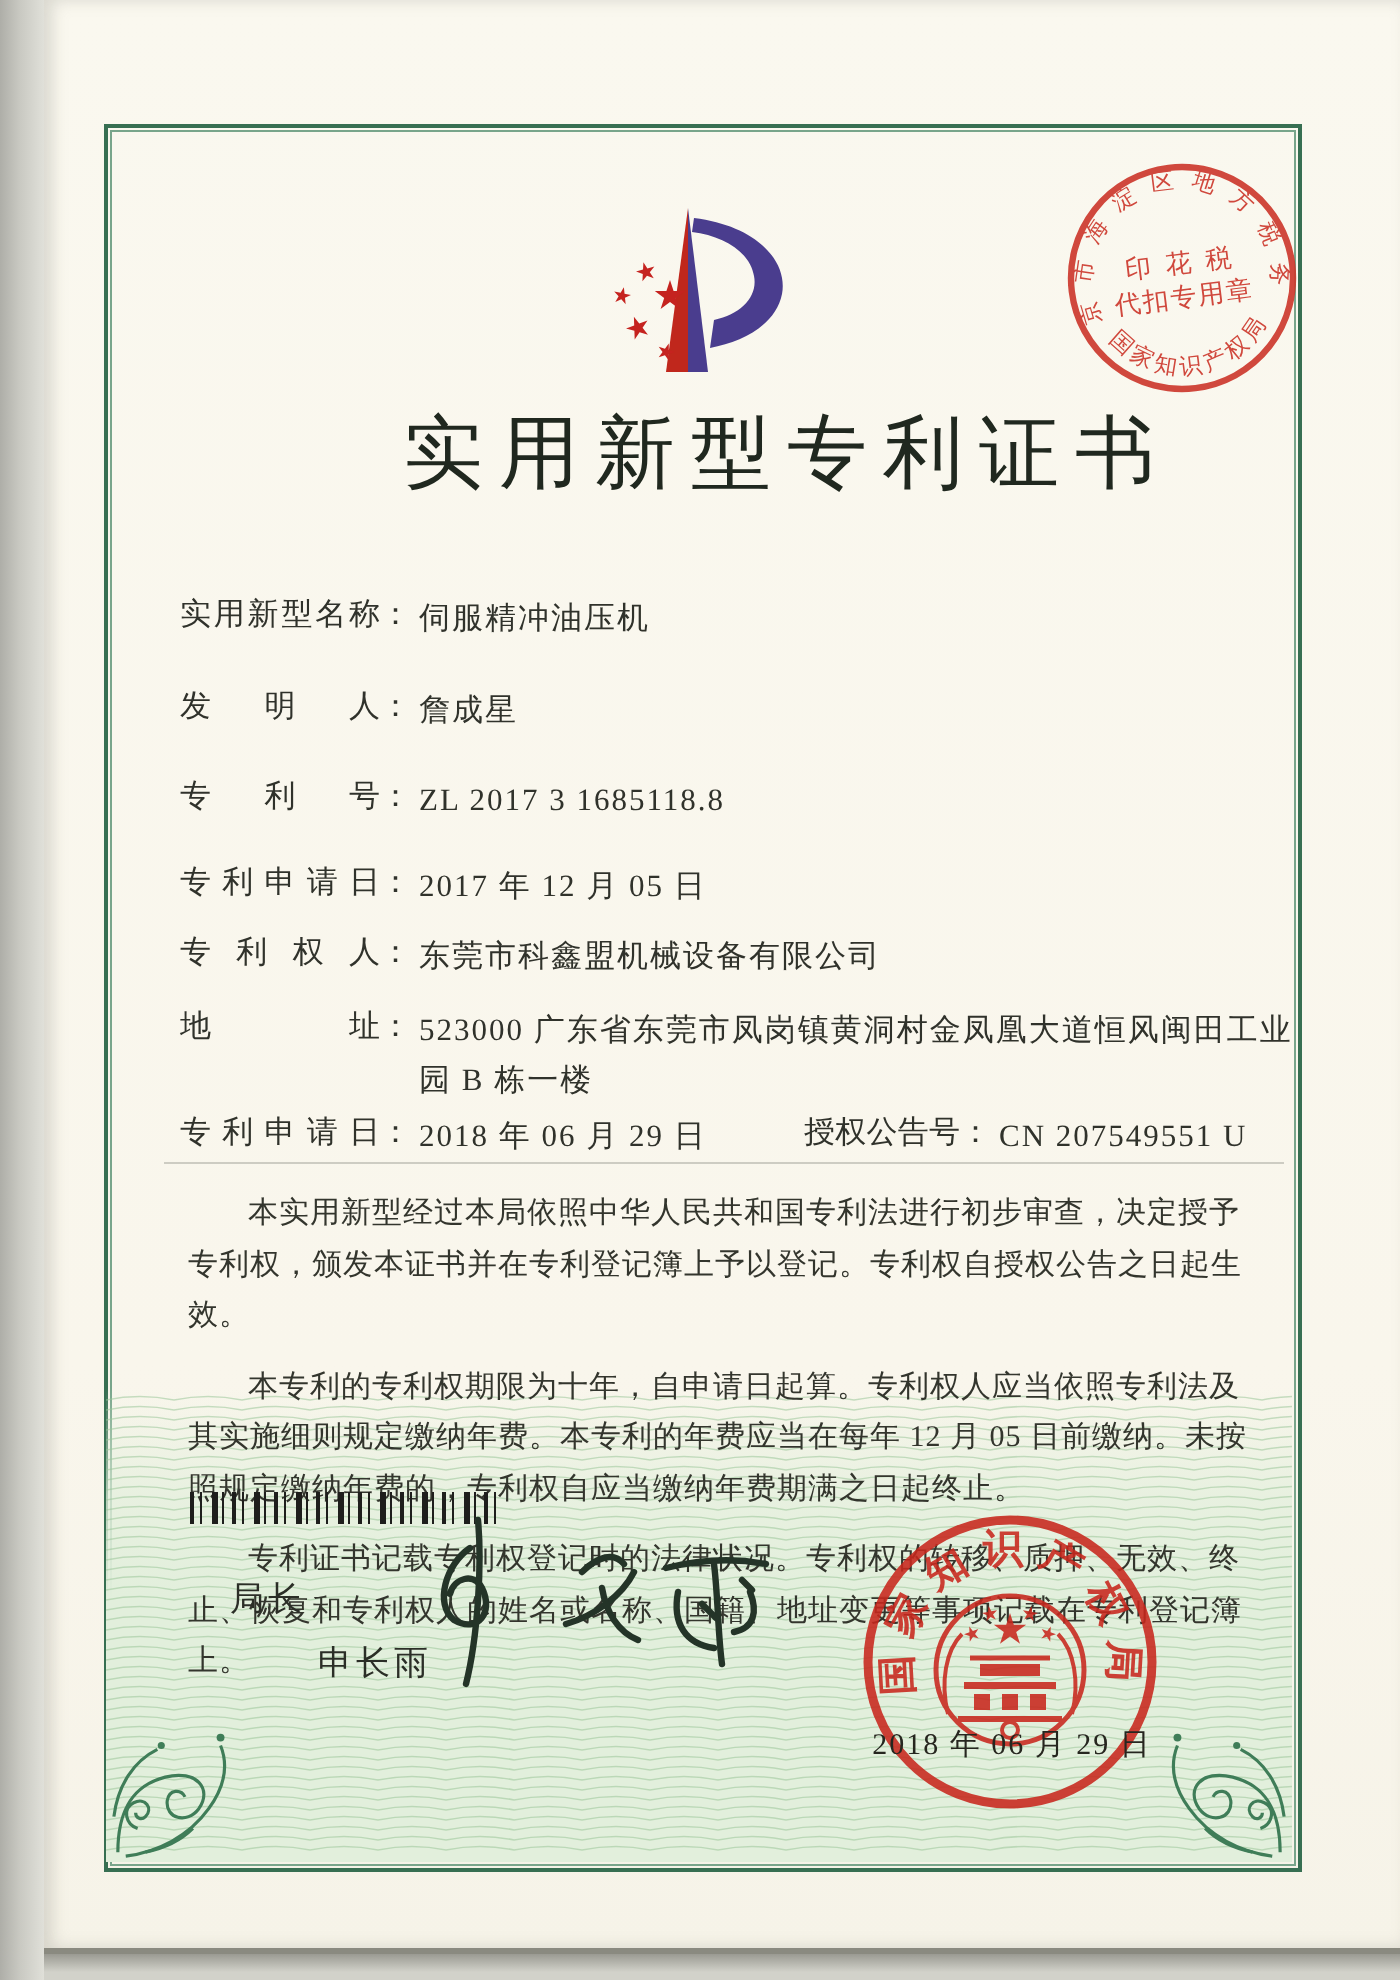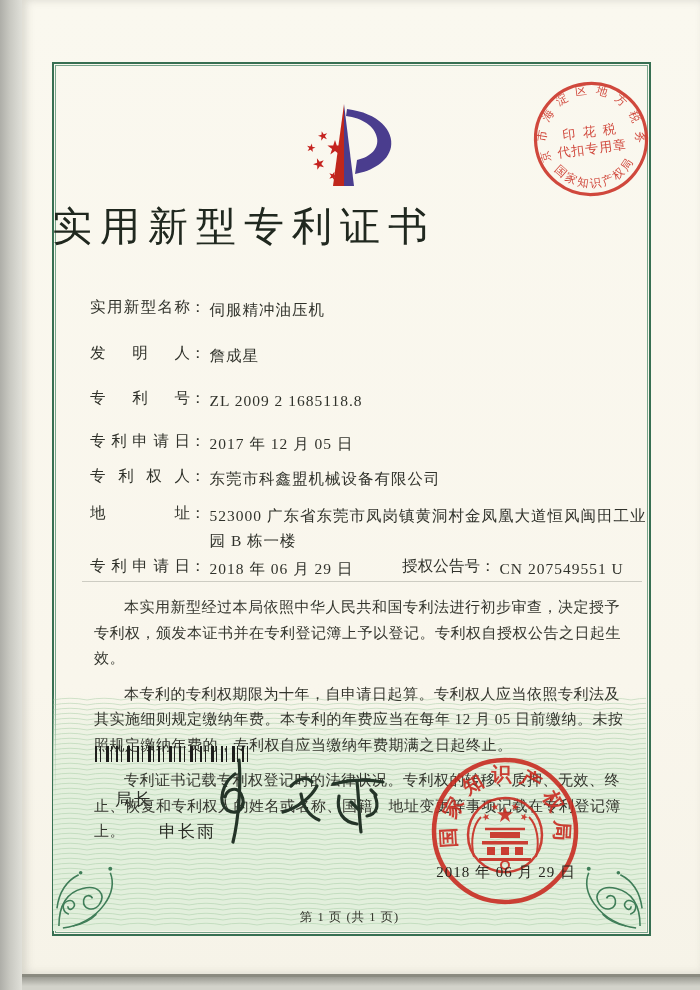--- a/index.html
+++ b/index.html
@@ -15,22 +15,22 @@
     background:linear-gradient(180deg,#faf8ef 0,#f9f6ec 70%,#f6f3e8 100%);
     border-bottom:3px solid #8a8a80;
     box-shadow:inset 4px 0 8px rgba(120,120,110,.25);
   }
   .scan-bottom{position:absolute;left:22px;top:977px;width:678px;height:13px;
     background:linear-gradient(180deg,#9a9a92 0,#d2d2ca 70%);}
   .frame{position:absolute;left:30px;top:62px;width:595px;height:870px;
     border:2px solid #376f52;}
   .frame-inner{position:absolute;inset:1px;border:1px solid #78a58b;}
   .cert-no{position:absolute;left:68px;top:100px;font-size:15px;letter-spacing:3px;color:#2a2d26;}
-  .doc-title{position:absolute;left:30px;top:199px;width:595px;
-    font-size:40px;letter-spacing:8px;color:#20281f;font-weight:500;}
+  .doc-title{position:absolute;left:30px;top:199px;width:595px;text-align:center;
+    font-size:40px;letter-spacing:8px;color:#20281f;font-weight:500;padding-left:44px;}
   .logo{position:absolute;left:271px;top:100px;}
   .tax-stamp{position:absolute;left:504px;top:74px;transform:rotate(-7deg);opacity:.92;}
   .fields{position:absolute;left:68px;top:0;width:558px;font-size:15.5px;color:#30322b;}
   .frow{position:absolute;left:0;width:558px;white-space:nowrap;}
   .flabel{display:inline-block;width:100px;text-align:justify;text-align-last:justify;vertical-align:top;}
   .fcolon{display:inline-block;vertical-align:top;margin-right:4px;}
   .fvalue{display:inline-block;max-width:440px;white-space:normal;vertical-align:top;
     line-height:25px;letter-spacing:1px;}
   .frow-right{position:absolute;left:312px;top:0;white-space:nowrap;}
   .frow-right .flabel{width:78px;}
@@ -163,21 +163,21 @@
   <div class="doc-title">实用新型专利证书</div>
 
   <div class="fields">
     <div class="frow" style="top:297px">
       <span class="flabel">实用新型名称</span><span class="fcolon">：</span><span class="fvalue">伺服精冲油压机</span>
     </div>
     <div class="frow" style="top:343px">
       <span class="flabel">发明人</span><span class="fcolon">：</span><span class="fvalue">詹成星</span>
     </div>
     <div class="frow" style="top:388px">
-      <span class="flabel">专利号</span><span class="fcolon">：</span><span class="fvalue">ZL 2009 2 1685118.8</span>
+      <span class="flabel">专利号</span><span class="fcolon">：</span><span class="fvalue">ZL 2017 3 1685118.8</span>
     </div>
     <div class="frow" style="top:431px">
       <span class="flabel">专利申请日</span><span class="fcolon">：</span><span class="fvalue">2017 年 12 月 05 日</span>
     </div>
     <div class="frow" style="top:466px">
       <span class="flabel">专利权人</span><span class="fcolon">：</span><span class="fvalue">东莞市科鑫盟机械设备有限公司</span>
     </div>
     <div class="frow" style="top:503px">
       <span class="flabel">地址</span><span class="fcolon">：</span><span class="fvalue">523000 广东省东莞市凤岗镇黄洞村金凤凰大道恒风闽田工业园 B 栋一楼</span>
     </div>
@@ -264,17 +264,16 @@
       <path d="M6 74 C 6 52 14 40 30 36 C 46 32 54 42 47 52 C 41 60 30 57 31 48 C 32 42 38 42 40 46"></path>
       <path d="M10 76 C 26 74 42 66 52 52 C 60 41 62 30 58 20"></path>
       <path d="M4 56 C 6 40 14 28 26 22"></path>
       <path d="M20 74 C 30 72 38 68 44 62"></path>
       <path d="M16 62 C 10 60 8 52 14 49 C 20 46 24 52 20 56 C 18 58 15 57 15 54"></path>
     </g>
     <circle cx="58" cy="16" r="2" fill="#3f7d58"></circle>
     <circle cx="28" cy="20" r="1.8" fill="#3f7d58"></circle>
   </svg>
 
-  <div class="footer">第 1 页 (共 1 页)</div>
 
 </div>
 
 <div class="scan-bottom"></div>
 
 </body></html>

